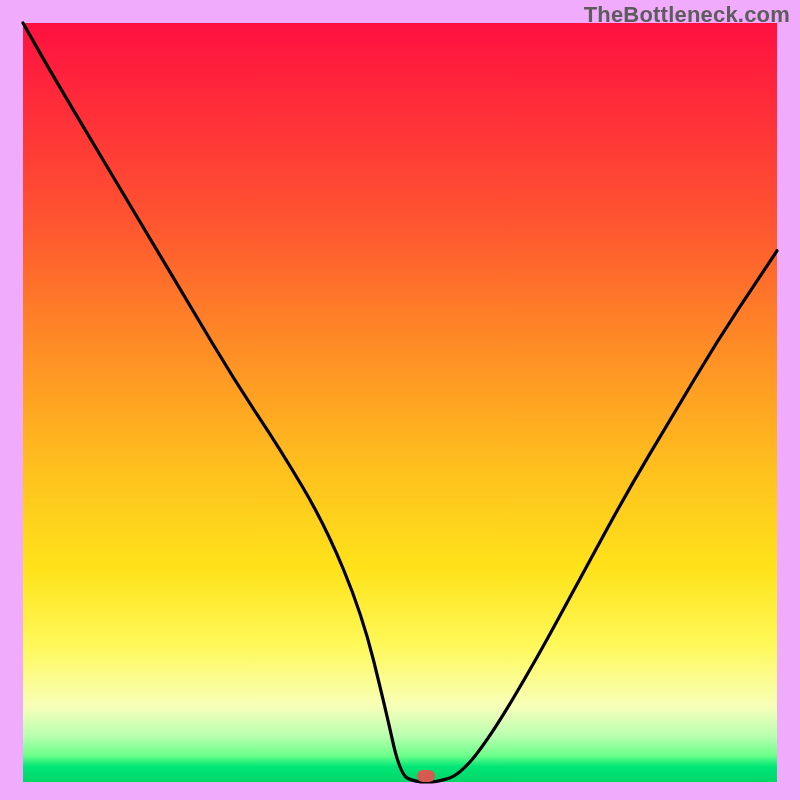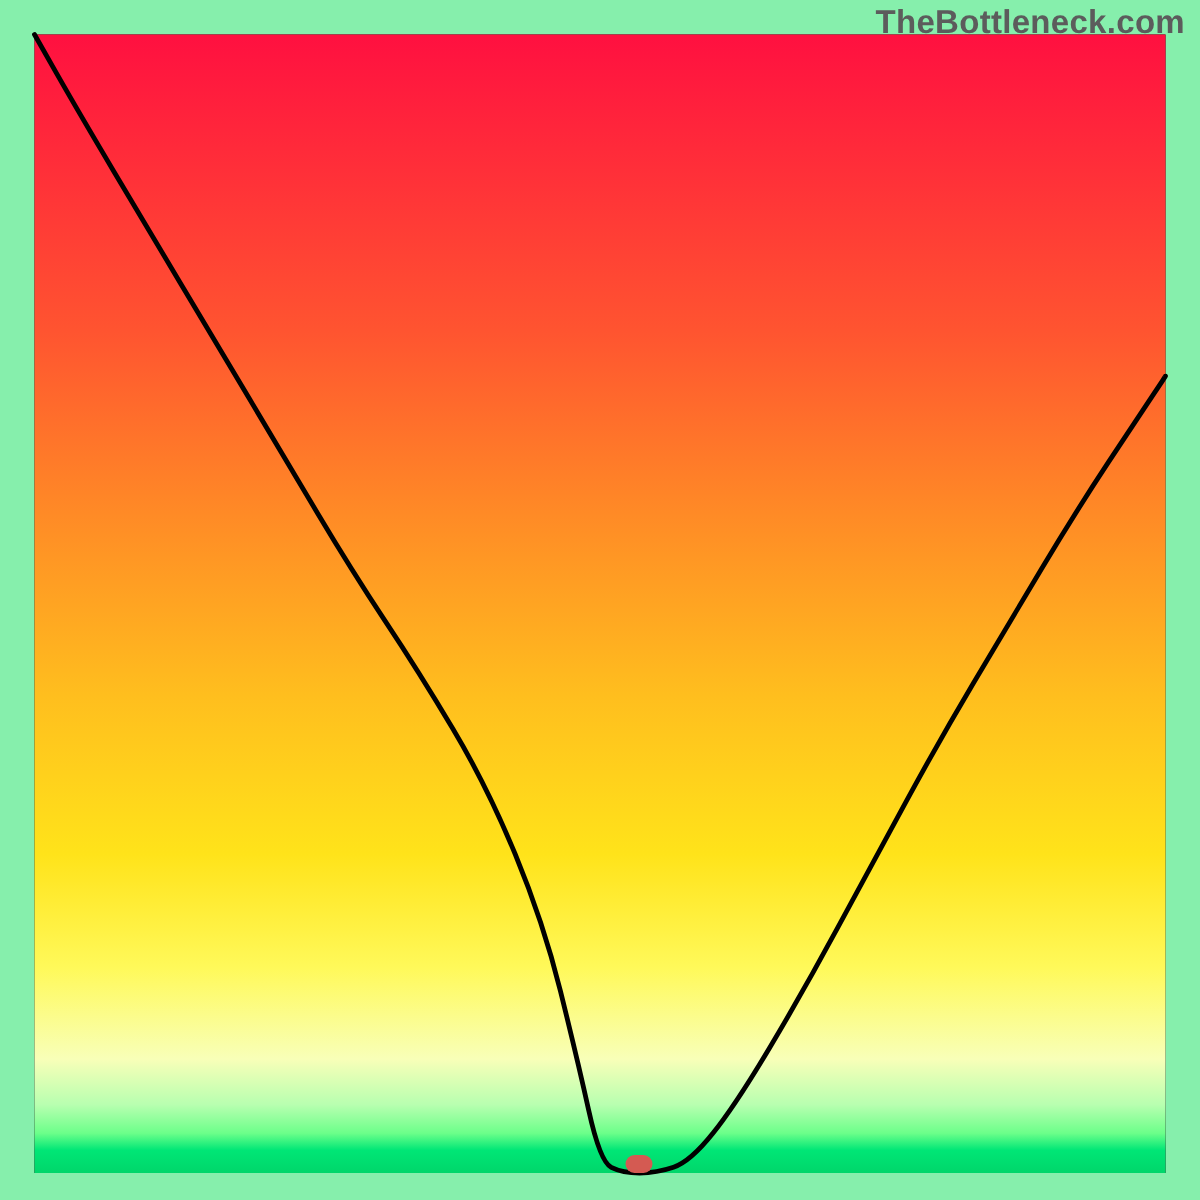--- a/index.html
+++ b/index.html
@@ -8,21 +8,21 @@
     width: 800px;
     height: 800px;
     background: #000;
     font-family: Arial, Helvetica, sans-serif;
     overflow: hidden;
   }
   .stage {
     position: relative;
     width: 800px;
     height: 800px;
-    background: #86efac;
+    background: #f0abfc;
   }
   .watermark {
     position: absolute;
     top: 2px;
     right: 10px;
     color: #5c5c5c;
     font-size: 22px;
     font-weight: 600;
     letter-spacing: 0.2px;
     user-select: none;

